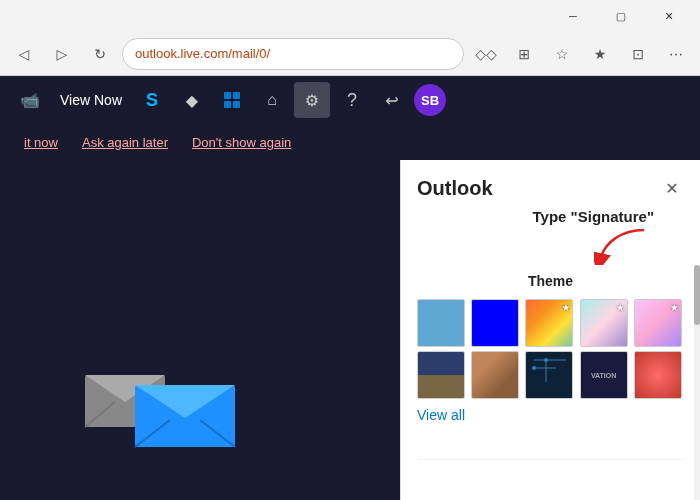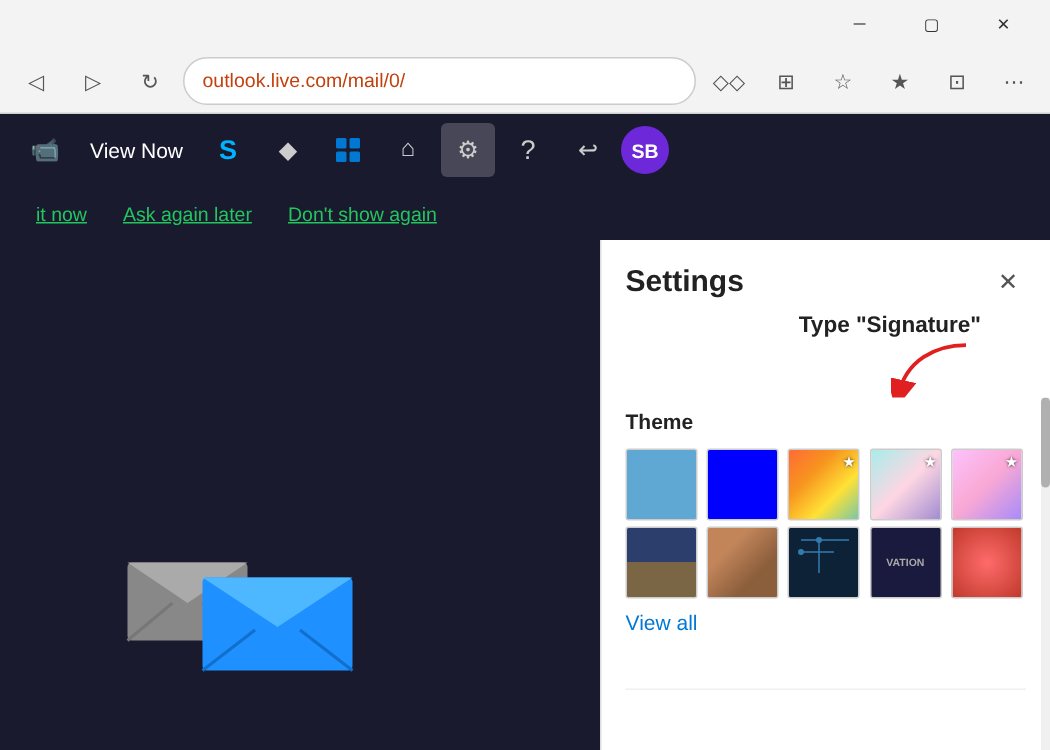--- a/index.html
+++ b/index.html
@@ -111,21 +111,21 @@
     
     .notification-bar {
       height: 36px;
       background: #1a1a2e;
       display: flex;
       align-items: center;
       padding: 0 12px;
       gap: 0;
     }
     .notif-link {
-      color: #22c55e;
+      color: #fca5a5;
       font-size: 13px;
       cursor: pointer;
       padding: 0 12px;
       text-decoration: underline;
     }
 
     
     .mail-area {
       flex: 1;
       background: #1a1a2e;
@@ -199,20 +199,21 @@
     }
     .search-box::placeholder { color: #888; }
     .settings-section {
       padding: 8px 16px;
     }
     .section-label {
       font-size: 14px;
       font-weight: 600;
       color: #222;
       margin-bottom: 10px;
+      text-align: center;
     }
     .theme-grid {
       display: grid;
       grid-template-columns: repeat(5, 1fr);
       gap: 4px;
       margin-bottom: 8px;
     }
     .theme-swatch {
       width: 48px;
       height: 48px;
@@ -347,21 +348,21 @@
       <rect x="5" y="15" width="100" height="62" rx="3" fill="#1e90ff"></rect>
       <polygon points="5,15 55,48 105,15" fill="#4db8ff"></polygon>
       <line x1="5" y1="77" x2="40" y2="50" stroke="#1070cc" stroke-width="2"></line>
       <line x1="105" y1="77" x2="70" y2="50" stroke="#1070cc" stroke-width="2"></line>
     </svg>
   </div>
 
   <div class="settings-panel">
 
     <div class="settings-header">
-      <h2 class="settings-title">Settings</h2>
+      <h2 class="settings-title">Outlook</h2>
       <div class="settings-close">✕</div>
     </div>
 
     <div style="position:relative; padding: 0 16px; margin-bottom: 4px;">
       <div style="display:flex; flex-direction:column; align-items:flex-end; margin-right:30px; margin-bottom: -4px;">
         <span style="font-size:15px; font-weight:600; color:#222; white-space:nowrap;">Type "Signature"</span>
         <svg width="60" height="40" viewBox="0 0 60 40">
           <path d="M 50 5 C 30 5 10 15 5 38" stroke="#e02020" stroke-width="2.5" fill="none" marker-end="url(#arrow)"></path>
           <defs>
             <marker id="arrow" markerWidth="8" markerHeight="8" refX="4" refY="4" orient="auto">

